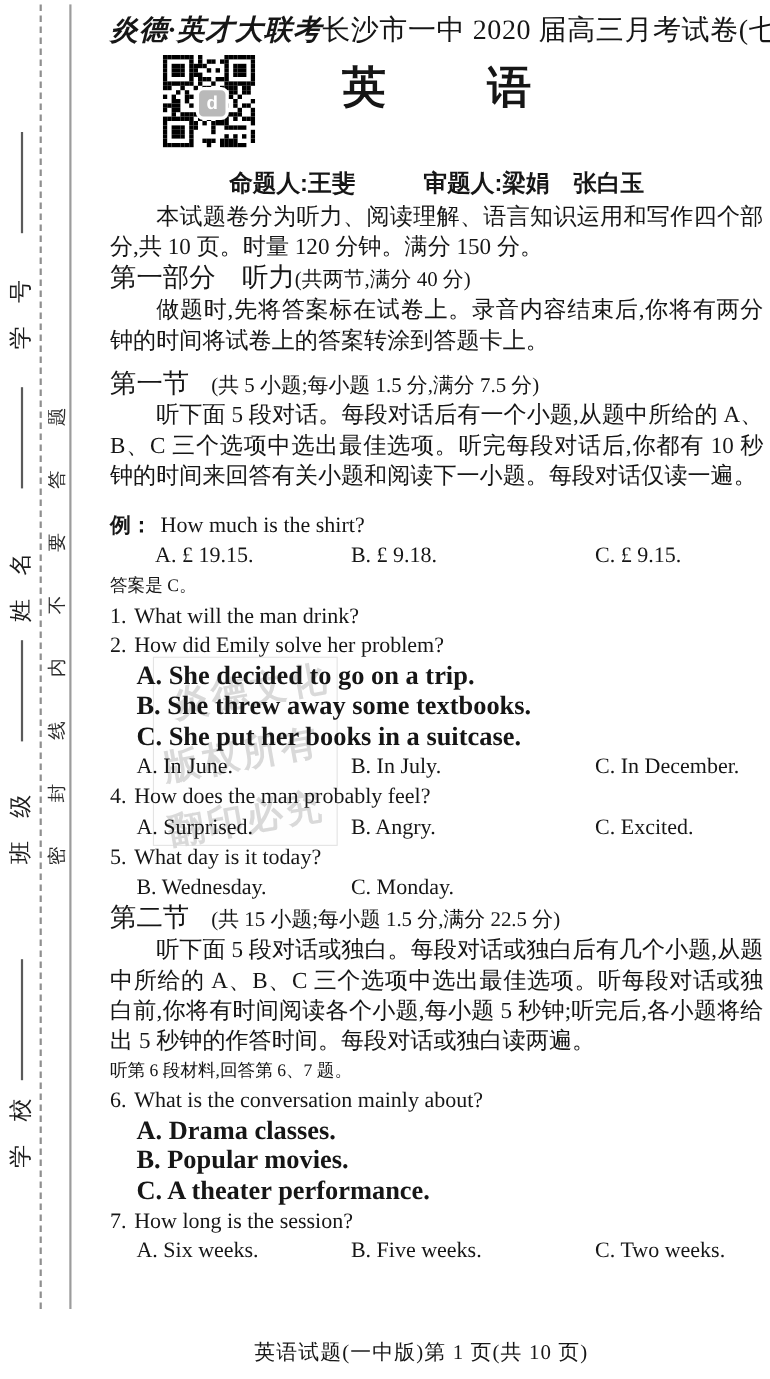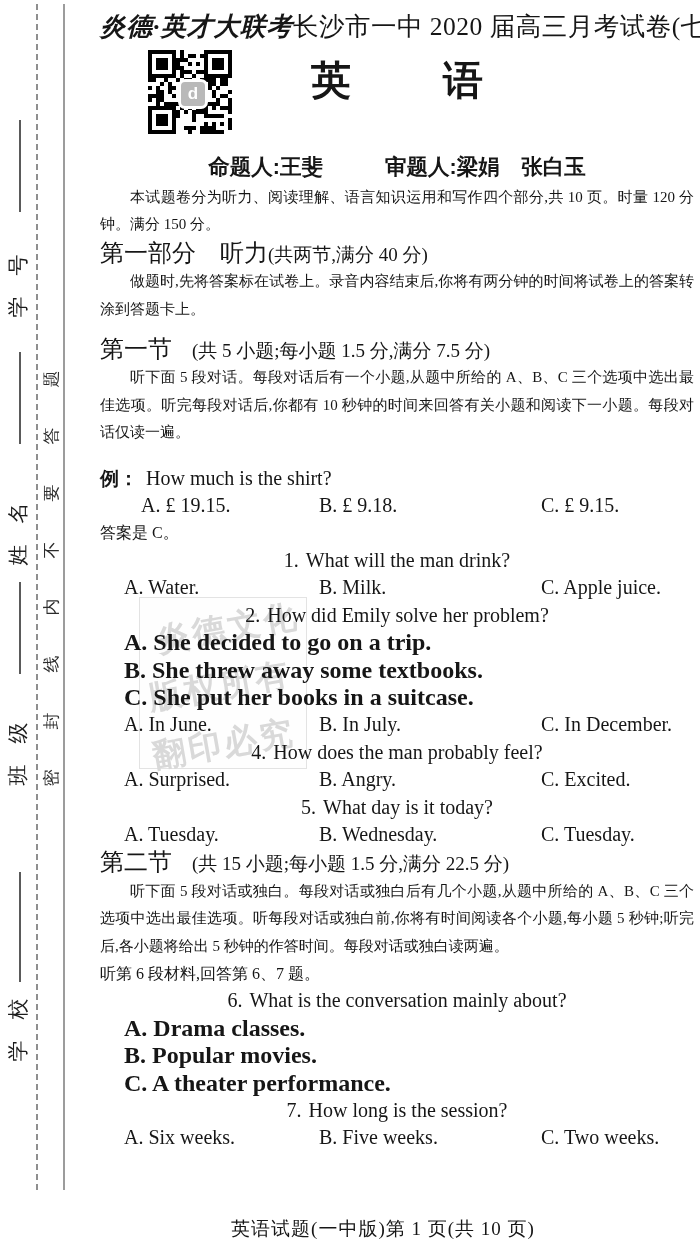--- a/index.html
+++ b/index.html
@@ -39,30 +39,30 @@
   .qr-logo{position:absolute;left:50%;top:50%;transform:translate(-50%,-50%);
            width:24px;height:24px;border-radius:7px;background:#b9b9b9;border:3px solid #ffffff;
            display:flex;align-items:center;justify-content:center;color:#ffffff;
            font-family:"Liberation Sans",sans-serif;font-weight:bold;font-size:17px;}
   .subject{position:absolute;left:0;right:0;top:16px;display:flex;justify-content:center;
            gap:92px;font-family:"Liberation Sans",sans-serif;font-weight:bold;font-size:40px;line-height:1;}
 
   .setters{display:flex;justify-content:center;gap:62px;height:36px;align-items:center;
            font-family:"Liberation Sans",sans-serif;font-weight:bold;font-size:21.5px;}
 
-  .para{font-size:15px;line-height:27.4px;text-align:justify;}
+  .para{font-size:21px;line-height:27.4px;text-align:justify;}
   .indent{text-indent:2em;}
   .h-line{font-size:20px;line-height:27.4px;}
   .hb{font-family:"Liberation Sans",sans-serif;font-weight:normal;font-size:24px;}
   .hp{font-size:19px;}
 
   .exline{font-size:20px;line-height:27.4px;}
   .exlabel{font-family:"Liberation Sans",sans-serif;font-weight:bold;font-size:19px;margin-right:8px;}
 
-  .q{font-size:20px;line-height:27.4px;text-align:center;}
+  .q{font-size:20px;line-height:27.4px;}
   .qno{margin-right:7px;}
   .opt-row{display:grid;grid-template-columns:195px 222px 1fr;margin-left:24px;
            font-size:20px;line-height:27.4px;}
   .opt-row.ex{margin-left:41px;grid-template-columns:178px 222px 1fr;}
   .opt-stack{margin-left:24px;font-size:24px;line-height:27.4px;font-weight:bold;}
   .note{font-size:16px;line-height:27.4px;}
   .mt12{margin-top:12px;}
   .mt18{margin-top:18px;}
 
   .footer{position:absolute;left:86px;width:594px;top:1216px;text-align:center;
@@ -386,25 +386,20 @@
     <div class="opt-row ex">
       <span>A. £ 19.15.</span>
       <span>B. £ 9.18.</span>
       <span>C. £ 9.15.</span>
     </div>
     <div class="note">答案是 C。</div>
 
     <div class="q">
       <span class="qno">1.</span><span>What will the man drink?</span>
     </div>
-    <div class="opt-row">
-      <span>A. Water.</span>
-      <span>B. Milk.</span>
-      <span>C. Apple juice.</span>
-    </div>
 
     <div class="q">
       <span class="qno">2.</span><span>How did Emily solve her problem?</span>
     </div>
     <div class="opt-stack">A. She decided to go on a trip.</div>
     <div class="opt-stack">B. She threw away some textbooks.</div>
     <div class="opt-stack">C. She put her books in a suitcase.</div>
 
     <div class="opt-row">
       <span>A. In June.</span>
@@ -418,23 +413,22 @@
     <div class="opt-row">
       <span>A. Surprised.</span>
       <span>B. Angry.</span>
       <span>C. Excited.</span>
     </div>
 
     <div class="q">
       <span class="qno">5.</span><span>What day is it today?</span>
     </div>
     <div class="opt-row">
-      <span>A. Tuesday.</span>
       <span>B. Wednesday.</span>
-      <span>C. Tuesday.</span>
+      <span>C. Monday.</span>
     </div>
 
     <div class="h-line">
       <span class="hb">第二节</span>　<span class="hp">(共 15 小题;每小题 1.5 分,满分 22.5 分)</span>
     </div>
 
     <div class="para indent">听下面 5 段对话或独白。每段对话或独白后有几个小题,从题中所给的 A、B、C 三个选项中选出最佳选项。听每段对话或独白前,你将有时间阅读各个小题,每小题 5 秒钟;听完后,各小题将给出 5 秒钟的作答时间。每段对话或独白读两遍。</div>
 
     <div class="note">听第 6 段材料,回答第 6、7 题。</div>
 

